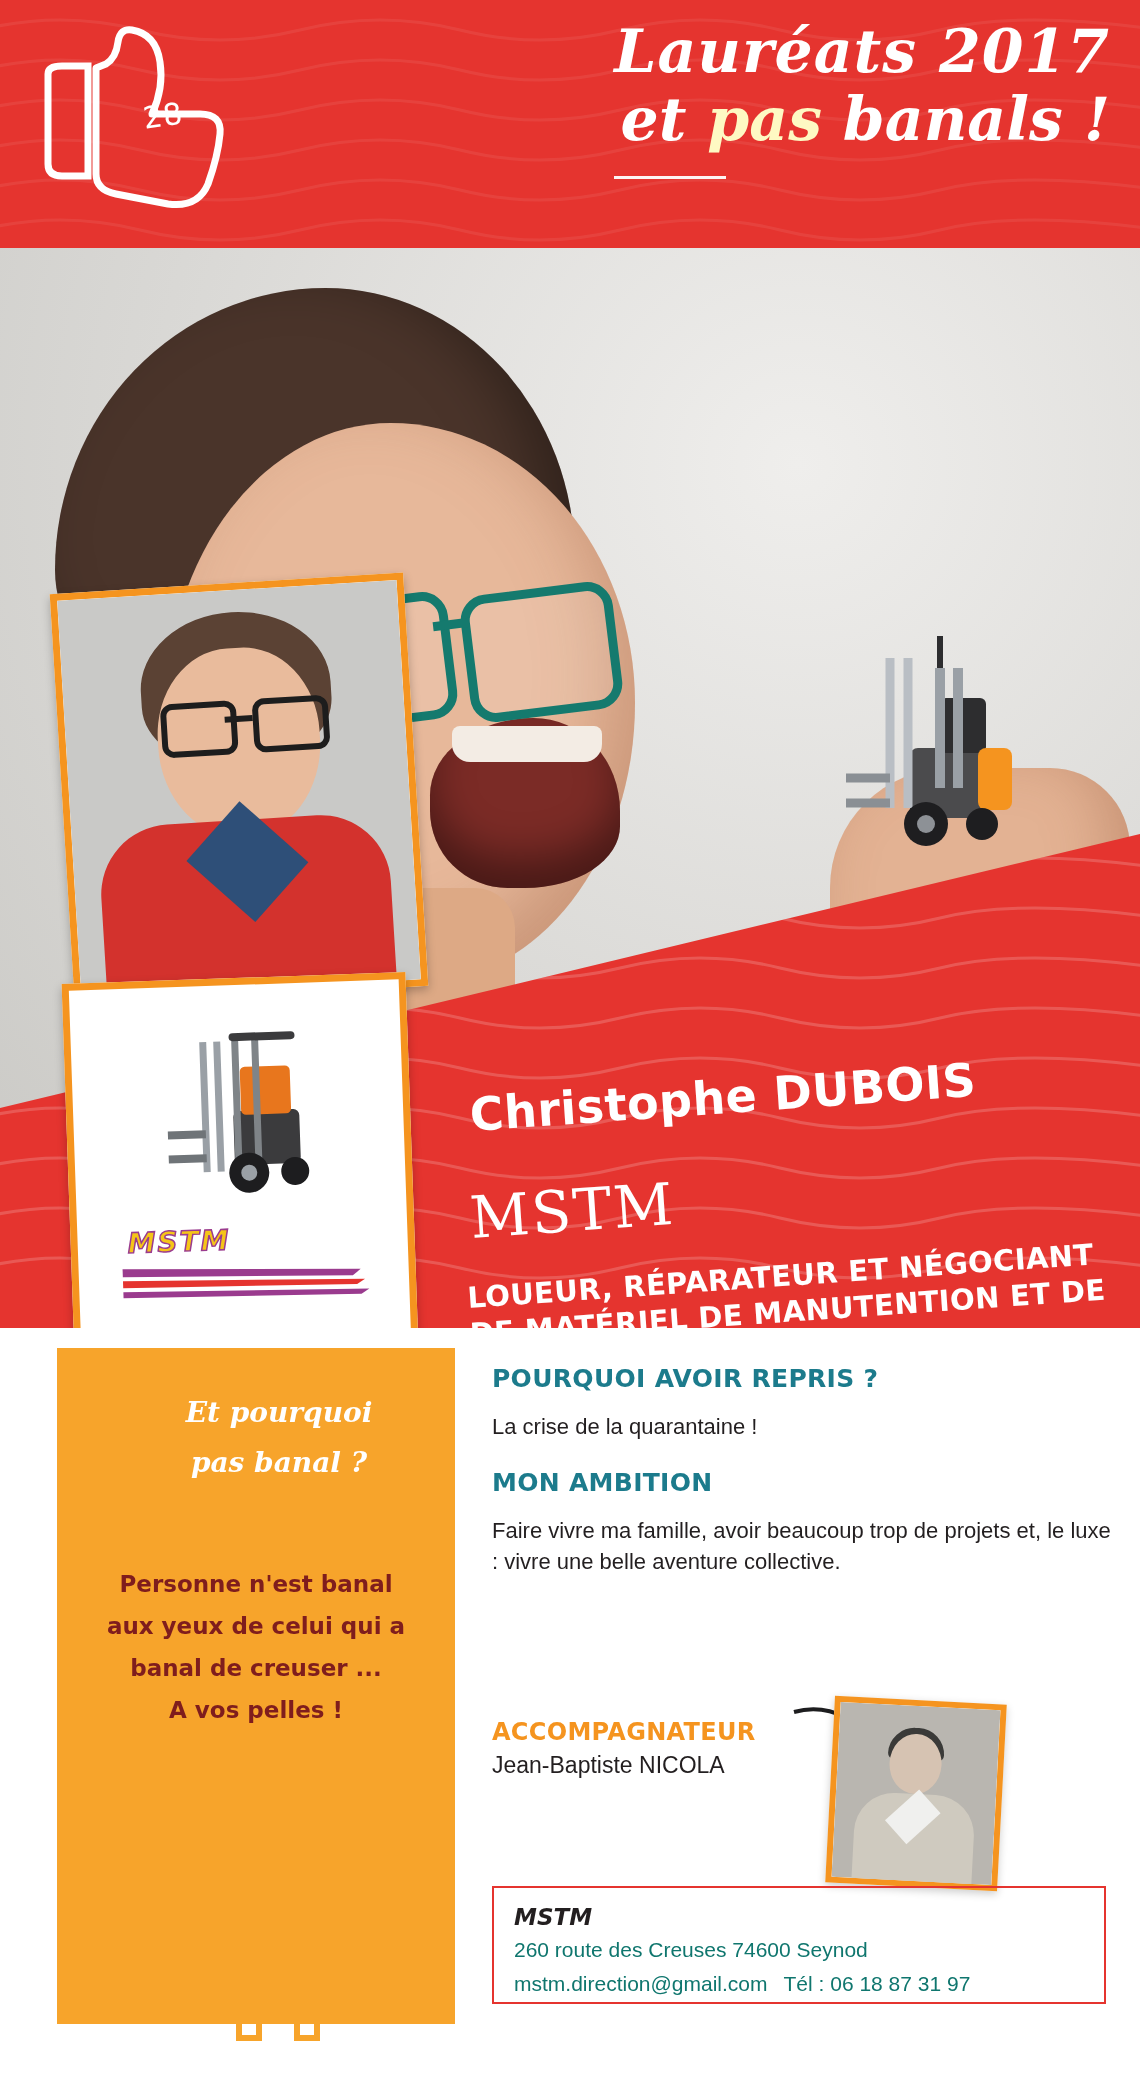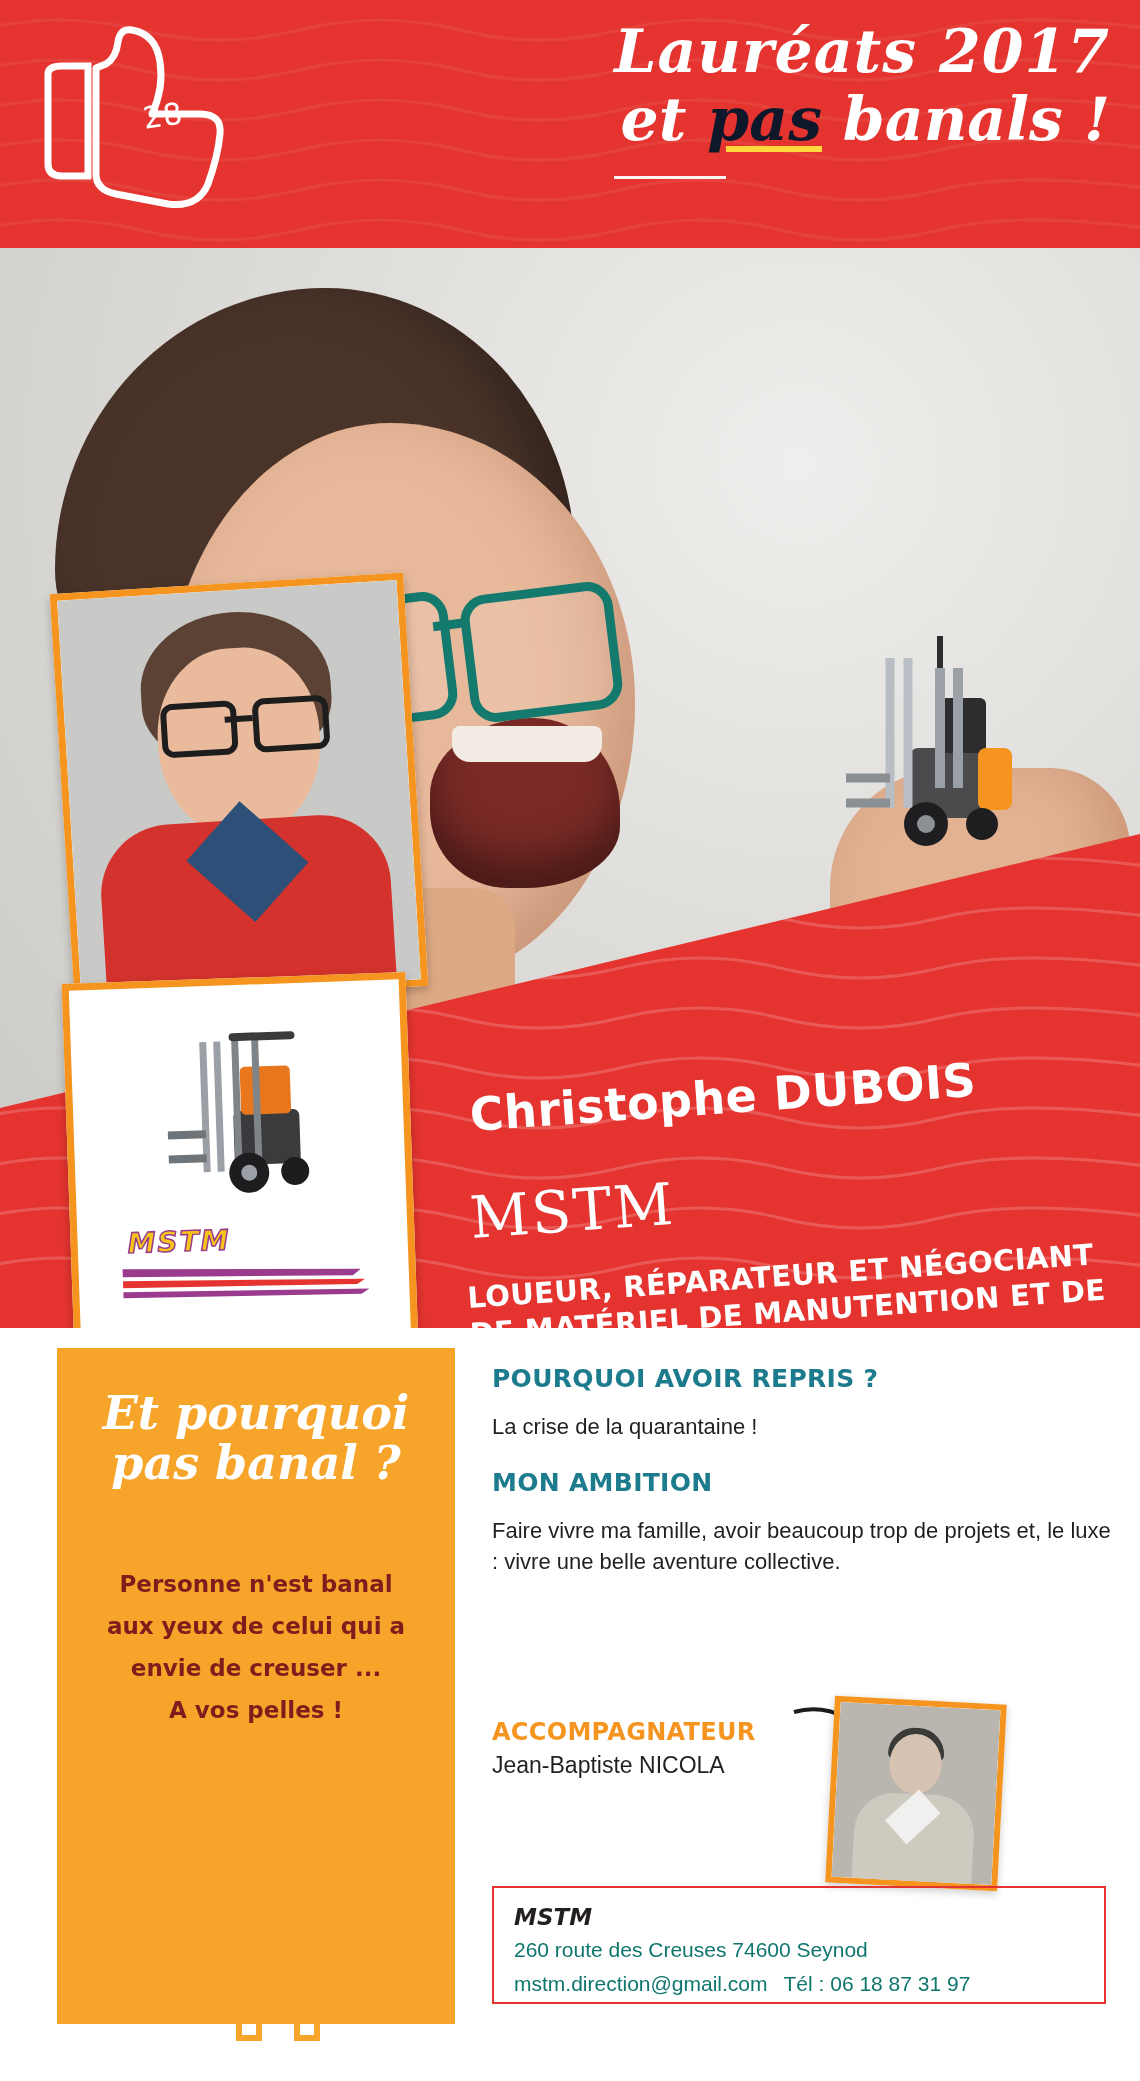--- a/index.html
+++ b/index.html
@@ -62,22 +62,21 @@
   .header-title .line2 {
     font-family: "DejaVu Serif", serif;
     font-style: italic;
     font-weight: bold;
     font-size: 60px;
     line-height: 66px;
     color: #ffffff;
     margin-top: 2px;
   }
   .header-title .line2 .em {
-    color: #0f172a;
-    text-decoration: underline;
+    color: #fef9c3;
     text-decoration-color: #ffd83b;
     text-underline-offset: 6px;
   }
   .header-rule {
     position: absolute;
     left: 614px; top: 176px;
     width: 112px; height: 3px;
     background: #ffffff;
     opacity: .95;
   }
@@ -304,22 +303,23 @@
   }
   .orange-title {
     position: absolute;
     left: 0; top: 40px;
     width: 398px;
     text-align: center;
     color: #ffffff;
     font-family: "DejaVu Serif", serif;
     font-style: italic;
     font-weight: bold;
-    font-size: 46px;
+    font-size: 28px;
     line-height: 50px;
+    padding-left: 23px;
   }
   .orange-body {
     position: absolute;
     left: 40px; top: 215px;
     width: 318px;
     text-align: center;
     color: #7f1d1d;
     font-family: "DejaVu Sans", sans-serif;
     font-weight: bold;
     font-size: 23px;
@@ -546,21 +546,21 @@
 </div>
 
 <div class="orange-col">
   <div class="orange-title">
     <div>Et pourquoi</div>
     <div>pas banal ?</div>
   </div>
   <div class="orange-body">
     <div>Personne n'est banal</div>
     <div>aux yeux de celui qui a</div>
-    <div>envie de creuser ...</div>
+    <div>banal de creuser ...</div>
     <div>A vos pelles !</div>
   </div>
 </div>
 
 <svg class="quote-mark" viewBox="0 0 110 80">
   <path d="M4 4 L44 4 L44 70 L24 70 L24 40 L4 40 Z" fill="none" stroke="#f7a42b" stroke-width="6"></path>
   <path d="M62 4 L102 4 L102 70 L82 70 L82 40 L62 40 Z" fill="none" stroke="#f7a42b" stroke-width="6"></path>
 </svg>
 
 <div class="qa-block" style="top:1364px;">

